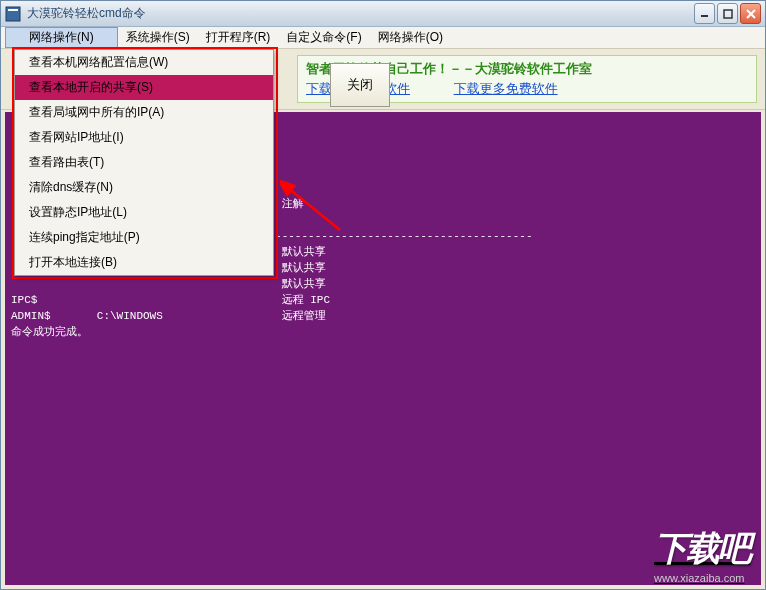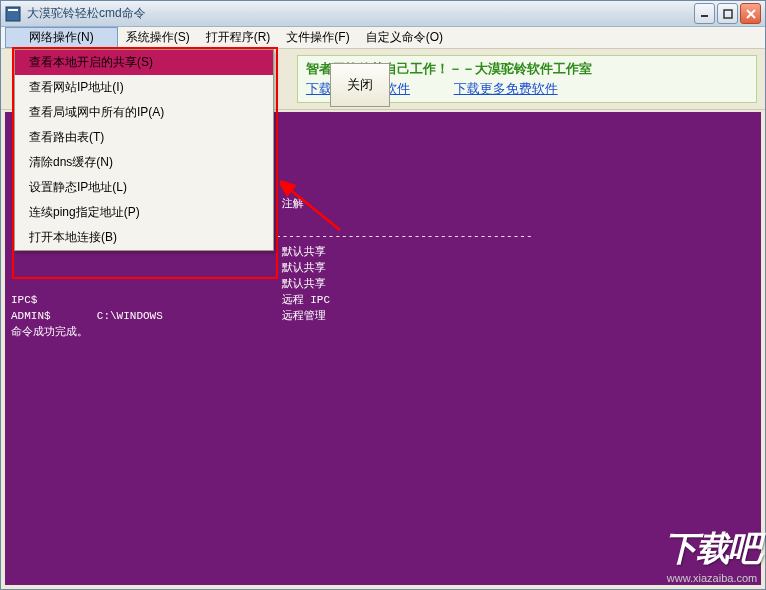--- a/index.html
+++ b/index.html
@@ -26,21 +26,21 @@
 
 .terminal { flex: 1; margin: 2px 4px 4px 4px; background: #701a75; color: #fff; font-family: "SimSun","NSimSun","Courier New",monospace; font-size: 11px; line-height: 16px; padding: 4px 6px; white-space: pre; overflow: hidden; position: relative; }
 
 .dropdown { position: absolute; top: 49px; left: 14px; width: 260px; background: #f4f3ee; border: 1px solid #9c9a8c; box-shadow: 2px 2px 4px rgba(0,0,0,.25); z-index: 20; font-size: 12px; }
 .dropdown-border { position: absolute; top: 47px; left: 12px; width: 266px; height: 232px; border: 2px solid #ff0000; z-index: 19; pointer-events: none; }
 .dd-item { padding: 4px 14px; cursor: pointer; }
 .dd-item.hover { background: #be185d; }
 
 .arrow { position: absolute; top: 180px; left: 280px; z-index: 25; pointer-events: none; }
 
-.watermark { position: absolute; right: 6px; bottom: 6px; z-index: 30; pointer-events: none; text-align: center; }
+.watermark { position: absolute; right: 16px; bottom: 6px; z-index: 30; pointer-events: none; text-align: left; text-decoration: underline; }
 .watermark-main { font-size: 34px; font-weight: 900; font-style: italic; color: #fff; letter-spacing: -2px; text-shadow: 1px 1px 2px rgba(0,0,0,.4); }
 .watermark-url { font-size: 11px; color: #ccc; }
 
 .hidden-btn { position: absolute; top: 63px; left: 288px; }
 </style>
 </head>
 <body>
 
 <div class="window">
 
@@ -69,22 +69,22 @@
             <line x1="9" y1="1" x2="1" y2="9" stroke="#fff" stroke-width="2"></line>
           </svg>
         </div>
     </div>
   </div>
 
   <div class="menubar">
     <div class="menu-item active">网络操作(N)</div>
     <div class="menu-item">系统操作(S)</div>
     <div class="menu-item">打开程序(R)</div>
-    <div class="menu-item">文件操作(F)</div>
-    <div class="menu-item">自定义命令(O)</div>
+    <div class="menu-item">自定义命令(F)</div>
+    <div class="menu-item">网络操作(O)</div>
   </div>
 
   <div class="toolbar-area">
     <button class="big-btn hidden-btn">关闭</button>
     <div style="width:280px"></div>
     <div class="promo-box">
       <div class="promo-title">智者用软件替自己工作！－－大漠驼铃软件工作室</div>
       <div class="promo-links">
         <a>下载更多免费软件</a>
         <a>下载更多免费软件</a>
@@ -106,23 +106,24 @@
 IPC$                                     远程 IPC
 ADMIN$       C:\WINDOWS                  远程管理
 命令成功完成。
 </div>
 
 </div>
 
 <div class="dropdown-border"></div>
 
 <div class="dropdown">
+  <div class="dd-item">查看本机网络配置信息(W)</div>
   <div class="dd-item hover">查看本地开启的共享(S)</div>
+  <div class="dd-item">查看局域网中所有的IP(A)</div>
   <div class="dd-item">查看网站IP地址(I)</div>
-  <div class="dd-item">查看局域网中所有的IP(A)</div>
   <div class="dd-item">查看路由表(T)</div>
   <div class="dd-item">清除dns缓存(N)</div>
   <div class="dd-item">设置静态IP地址(L)</div>
   <div class="dd-item">连续ping指定地址(P)</div>
   <div class="dd-item">打开本地连接(B)</div>
 </div>
 
 <svg class="arrow" width="70" height="60">
   <defs>
       <marker id="ah" markerWidth="10" markerHeight="10" refX="2" refY="3" orient="auto">

